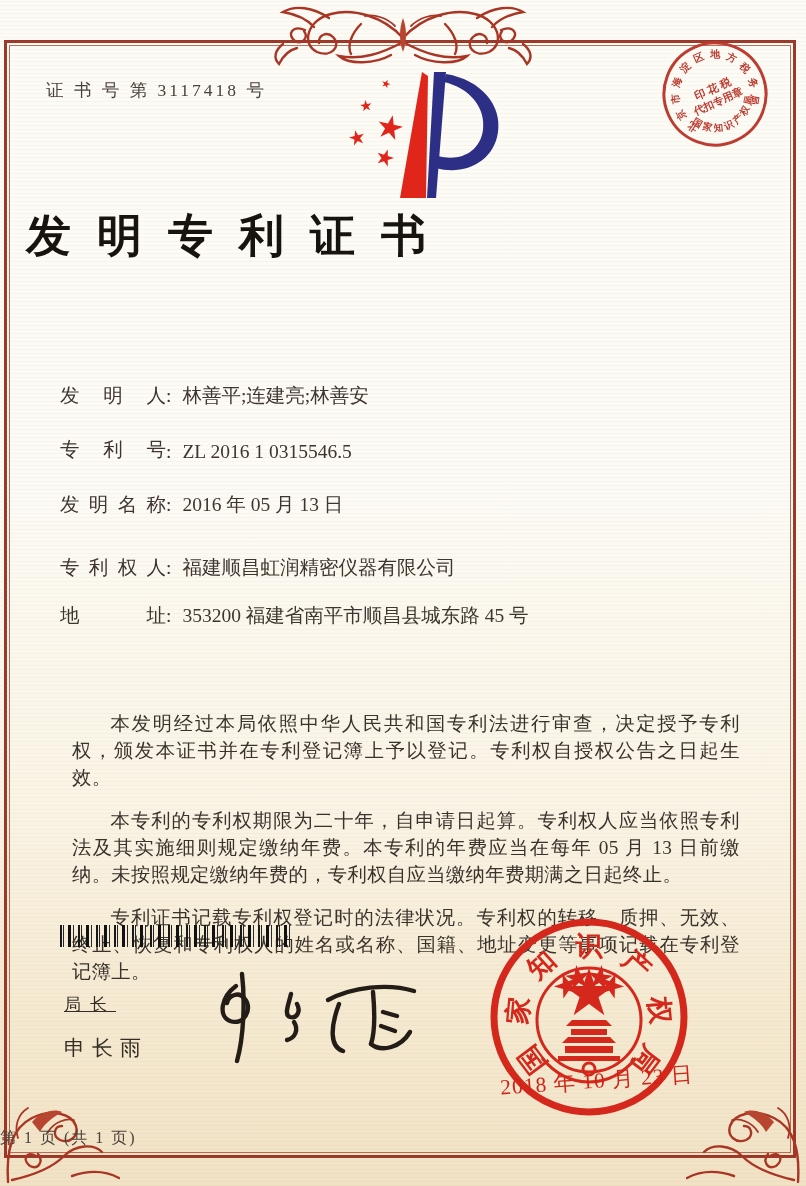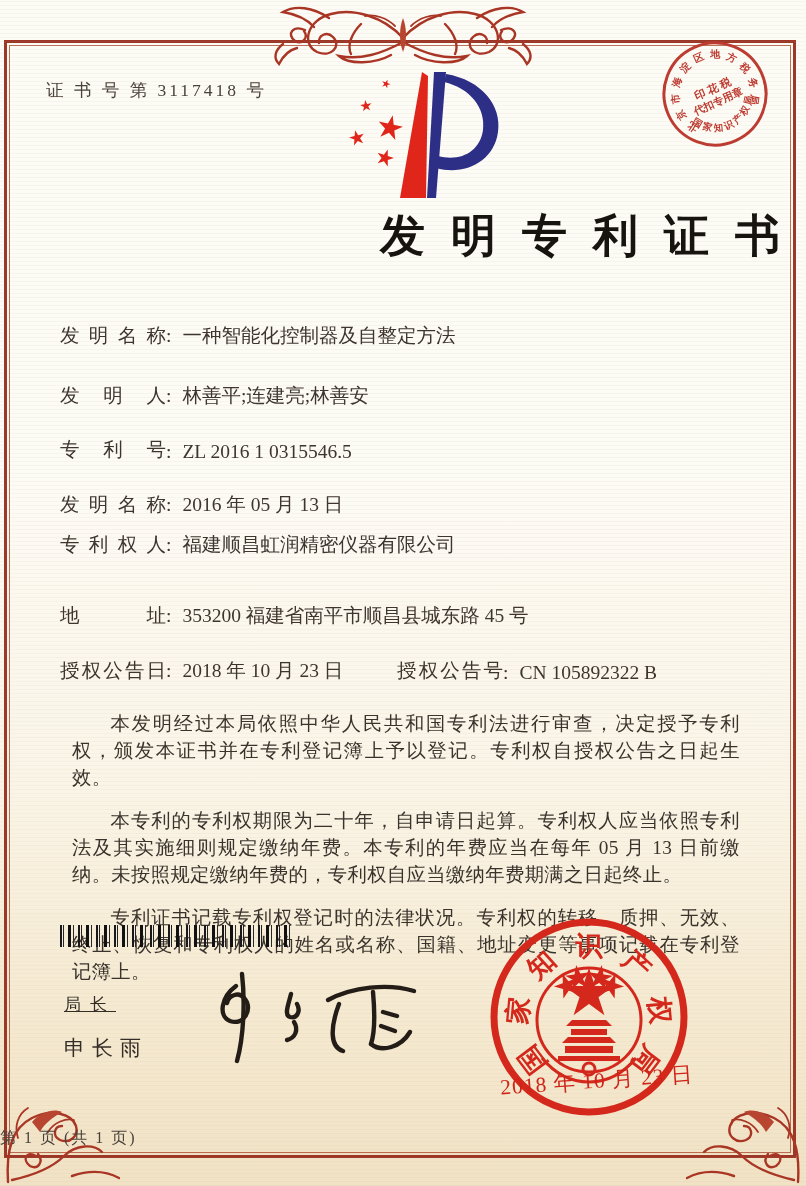--- a/index.html
+++ b/index.html
@@ -5,21 +5,21 @@
   html,body{margin:0;padding:0;}
   body{width:806px;height:1186px;font-family:"Liberation Serif","DejaVu Serif",serif;}
   .page{position:relative;width:806px;height:1186px;overflow:hidden;
         background:linear-gradient(180deg,#fcfbf6 0%,#fdfbf6 40%,#faf4e6 68%,#f5ead2 84%,#f1e2c5 100%);}
   .page::after{content:"";position:absolute;inset:0;pointer-events:none;
         background:repeating-linear-gradient(0deg,rgba(186,156,106,0.07) 0 1px,rgba(0,0,0,0) 1px 4px);}
   .frame{position:absolute;left:4px;top:40px;width:792px;height:1118px;border:3px solid #9c3627;box-sizing:border-box;}
   .frame-inner{position:absolute;inset:2px;border:1px solid rgba(176,86,60,.85);}
   .abs{position:absolute;}
   .cert-no{left:46px;top:78px;font-size:17.5px;letter-spacing:3px;color:#4a423a;z-index:3;}
-  .title{left:0;top:206px;width:806px;text-align:right;font-size:45px;font-weight:600;
+  .title{left:0;top:206px;width:806px;text-align:left;font-size:45px;font-weight:600;
          letter-spacing:26px;padding-left:26px;box-sizing:border-box;color:#17130e;z-index:3;}
   .fields{left:60px;top:320px;width:710px;height:360px;z-index:3;}
   .f-row{position:absolute;left:0;font-size:19.5px;color:#3d352e;white-space:nowrap;}
   .f-label{display:inline-block;width:106px;text-align:justify;text-align-last:justify;vertical-align:bottom;}
   .f-colon{margin-right:11px;}
   .f-pair2{position:absolute;left:337px;top:0;}
   .paras{left:56px;top:694px;width:700px;z-index:3;}
   .paras p{margin:16px;font-size:19.3px;line-height:27px;text-indent:2em;text-align:justify;
            color:#3a332c;letter-spacing:0.4px;}
   .barcode{left:60px;top:925px;width:233px;height:22px;z-index:3;
@@ -99,43 +99,34 @@
       <use href="#star" transform="translate(56,18) scale(4.5) rotate(20)"></use>
     </g>
     <path fill="#e0251b" d="M92,6 L98,10 L96,132 L70,132 Z"></path>
     <path fill="#2d2f86" d="M104,6 L116,6 L106,132 L97,132 Z"></path>
     <path fill="#2d2f86" d="M116,8 C152,14 172,40 168,66 C164,96 134,110 106,102 L108,90 C130,96 150,86 153,64 C156,42 140,22 114,16 Z"></path>
   </svg>
 
   <div class="abs title">发明专利证书</div>
 
   <div class="abs fields">
-    <div class="f-row" style="top:2px">
-      <span class="f-label">发明名称</span><span class="f-colon">:</span><span>一种智能化控制器及自整定方法</span>
-    </div>
     <div class="f-row" style="top:62px">
       <span class="f-label">发明人</span><span class="f-colon">:</span><span>林善平;连建亮;林善安</span>
     </div>
     <div class="f-row" style="top:116px">
       <span class="f-label">专利号</span><span class="f-colon">:</span><span>ZL 2016 1 0315546.5</span>
     </div>
     <div class="f-row" style="top:171px">
       <span class="f-label">发明名称</span><span class="f-colon">:</span><span>2016 年 05 月 13 日</span>
     </div>
-    <div class="f-row" style="top:211px">
+    <div class="f-row" style="top:234px">
       <span class="f-label">专利权人</span><span class="f-colon">:</span><span>福建顺昌虹润精密仪器有限公司</span>
     </div>
     <div class="f-row" style="top:282px">
       <span class="f-label">地址</span><span class="f-colon">:</span><span>353200 福建省南平市顺昌县城东路 45 号</span>
-    </div>
-    <div class="f-row" style="top:337px">
-      <span class="f-label">授权公告日</span><span class="f-colon">:</span><span>2018 年 10 月 23 日</span>
-      <span class="f-pair2">
-        <span class="f-label">授权公告号</span><span class="f-colon">:</span><span>CN 105892322 B</span>
-      </span>
     </div>
   </div>
 
   <div class="abs paras">
     <p>本发明经过本局依照中华人民共和国专利法进行审查，决定授予专利权，颁发本证书并在专利登记簿上予以登记。专利权自授权公告之日起生效。</p>
     <p>本专利的专利权期限为二十年，自申请日起算。专利权人应当依照专利法及其实施细则规定缴纳年费。本专利的年费应当在每年 05 月 13 日前缴纳。未按照规定缴纳年费的，专利权自应当缴纳年费期满之日起终止。</p>
     <p>专利证书记载专利权登记时的法律状况。专利权的转移、质押、无效、终止、恢复和专利权人的姓名或名称、国籍、地址变更等事项记载在专利登记簿上。</p>
   </div>
 
   <div class="abs barcode"></div>

